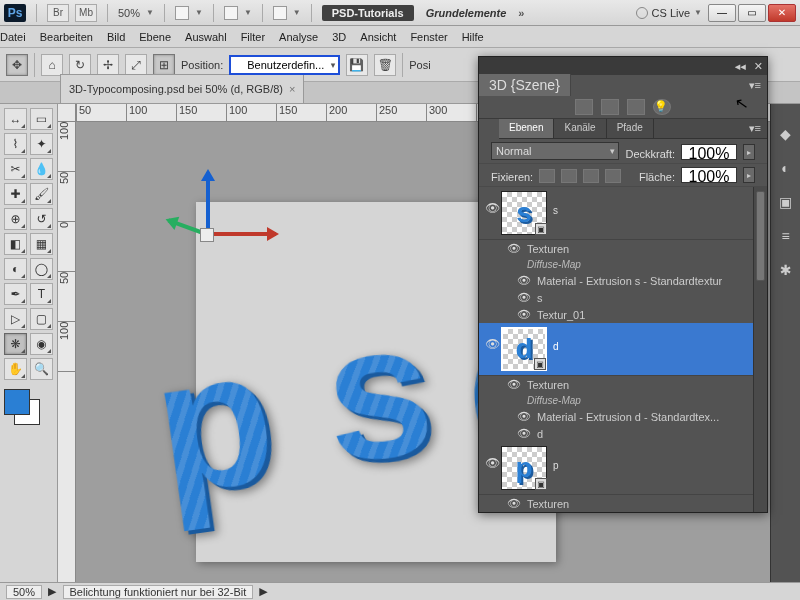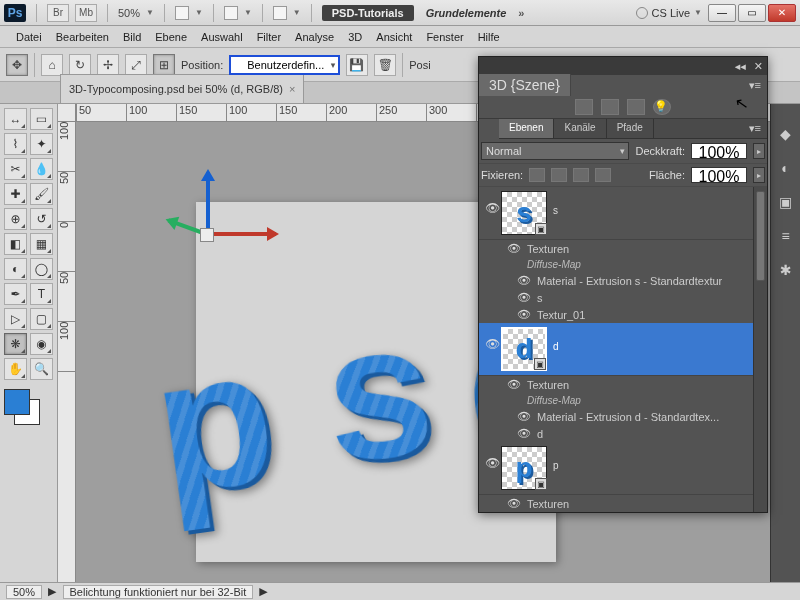--- a/index.html
+++ b/index.html
@@ -17,21 +17,21 @@
 .titlebar .doc { color:#333; font-weight:bold; padding:0 6px;font-style:italic;}
 .titlebar .dchev { font-weight:bold; color:#555;}
 .titlebar .cs { display:flex; align-items:center; gap:4px; color:#333;}
 .titlebar .cs .dot{ width:12px; height:12px; border:1px solid #888; border-radius:50%;}
 .winbtns { margin-left:auto; display:flex; gap:2px;}
 .winbtn { width:28px; height:18px; border:1px solid #888; background:linear-gradient(#f5f5f5,#dcdcdc); border-radius:2px; display:flex; align-items:center; justify-content:center; font-size:10px;}
 .winbtn.close{ background:linear-gradient(#e57368,#c0392b); color:#fff; border-color:#a33;}
 .spacer { flex:1; }
 
 
-.menubar { height:22px; background:#d6d6d6; border-bottom:1px solid #aaa; display:flex; align-items:center; padding:0 16px; gap:14px; color:#222;}
+.menubar { height:22px; background:#d6d6d6; border-bottom:1px solid #aaa; display:flex; align-items:center; padding:0 0; gap:14px; color:#222;}
 .menubar span { cursor:default; }
 
 
 .optbar { height:34px; background:#d6d6d6; border-bottom:1px solid #aaa; display:flex; align-items:center; padding:0 6px; gap:6px;}
 .optbar .ico { width:22px; height:22px; border:1px solid #aaa; background:#e8e8e8; display:flex; align-items:center; justify-content:center; font-size:12px; color:#444;}
 .optbar .ico.sel { background:#c8c8c8; border-color:#777; box-shadow: inset 0 0 3px #888;}
 .optbar .lbl { color:#333; }
 .optbar .combo { height:20px; border:2px solid #1d4ed8; background:#fff; padding:0 14px 0 16px; display:flex; align-items:center; position:relative;}
 .optbar .combo::after { content:"▾"; position:absolute; right:3px; color:#555; font-size:9px;}
 .optbar .vr { width:1px; height:24px; background:#aaa;}
@@ -91,21 +91,21 @@
 .panel .p-titlebar .chevs{ color:#ccc;}
 .panel .p-titlebar .x{ color:#ccc;}
 .panel .p-tab { height:20px; background:#535353; display:flex; align-items:center;}
 .panel .p-tab .t { padding:3px 10px; background:#6a6a6a; border-right:1px solid #444; font-size:14px;}
 .panel .p-toolbar { height:24px; background:#535353; display:flex; align-items:center; justify-content:center; gap:8px; border-bottom:1px solid #3a3a3a;}
 .panel .p-toolbar .bic { width:18px; height:16px; border:1px solid #777; background:#6a6a6a;}
 .panel .subtabs { height:20px; background:#4a4a4a; display:flex; border-bottom:1px solid #333;margin-left:20px;}
 .panel .subtabs .st { padding:3px 10px; font-size:10px; color:#ccc; border-right:1px solid #333;}
 .panel .subtabs .st.active { background:#6a6a6a; color:#fff;}
 .panel .subtabs .menu { margin-left:auto; padding:3px 6px; color:#ccc;}
-.panel .row { display:flex; align-items:center; padding:3px 2px; gap:6px; font-size:10px; border-bottom:1px solid #4a4a4a;}
+.panel .row { display:flex; align-items:flex-end; padding:3px 12px; gap:6px; font-size:10px; border-bottom:1px solid #4a4a4a;}
 .panel .row .combo { flex:1; height:18px; background:#6a6a6a; border:1px solid #333; padding:0 4px; display:flex; align-items:center; position:relative;}
 .panel .row .combo::after{content:"▾"; position:absolute; right:4px; color:#ccc; font-size:9px;}
 .panel .row .numfld { width:56px; height:16px; background:#fff; color:#000; border:1px solid #333; text-align:center; font-size:16px;}
 .panel .row .arrow { width:12px; height:16px; background:#6a6a6a; border:1px solid #333; color:#ccc; display:flex; align-items:center; justify-content:center; font-size:8px;}
 .panel .row .tiny { width:16px; height:14px; border:1px solid #777; background:#6a6a6a;}
 .panel .layers { max-height:380px; overflow:hidden; position:relative;}
 .panel .layer { display:flex; align-items:flex-start; padding:4px 6px; border-bottom:1px solid #444;}
 .panel .layer.sel { background:#3a79d0;}
 .panel .eye { width:16px; color:#ddd; font-size:12px; padding-top:10px;}
 .panel .thumb { width:46px; height:44px; background:repeating-conic-gradient(#ccc 0 25%,#fff 0 50%) 0 0/10px 10px; border:1px solid #222; margin-right:6px; position:relative; display:flex; align-items:center; justify-content:center;}

